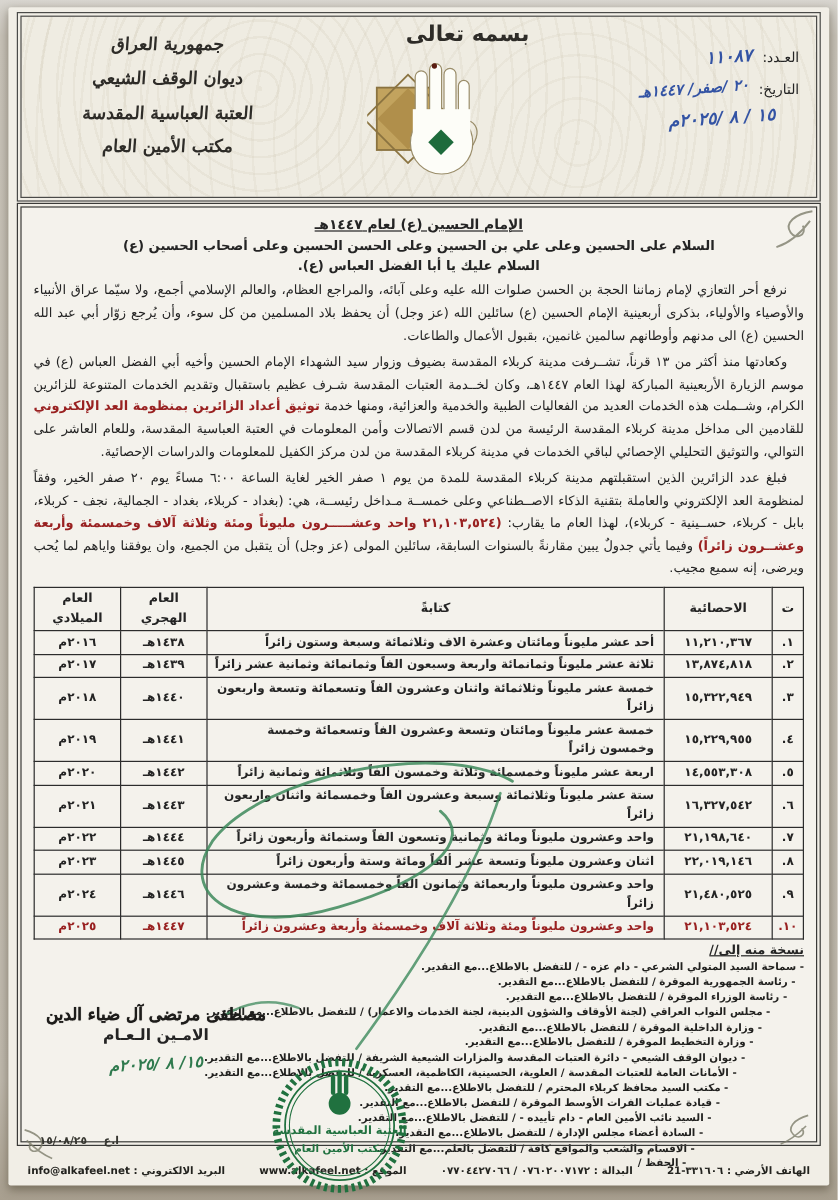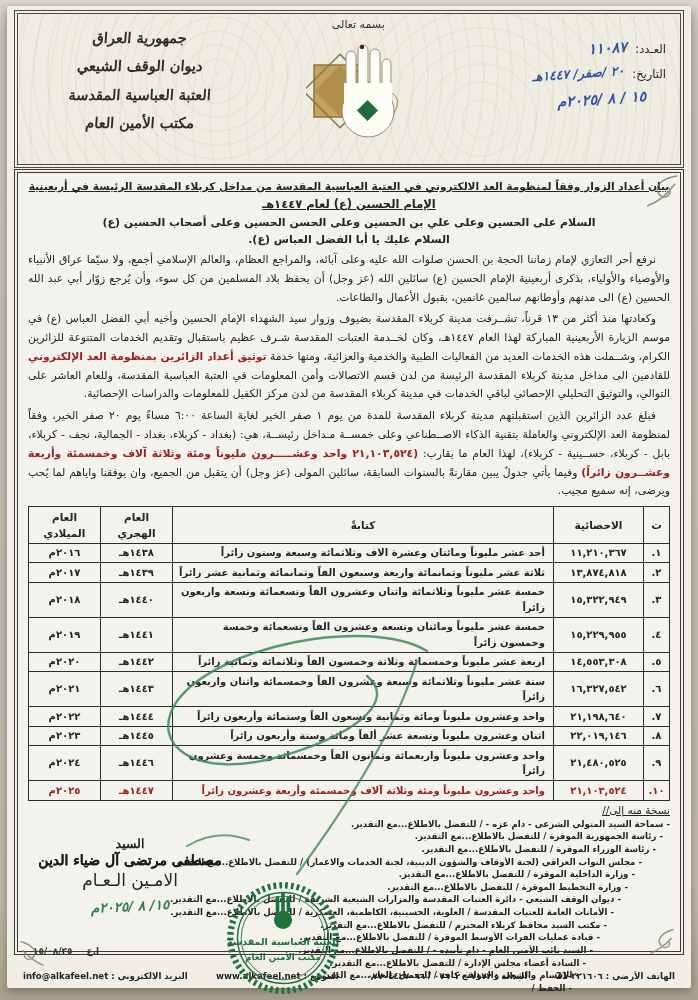--- a/index.html
+++ b/index.html
@@ -21,21 +21,21 @@
       repeating-radial-gradient(circle at 30% 40%, rgba(190,180,155,.14) 0 2px, transparent 2px 14px),
       repeating-radial-gradient(circle at 70% 70%, rgba(190,180,155,.12) 0 2px, transparent 2px 18px),
       #efece2;
     display:flex;align-items:stretch;justify-content:space-between;
   }
   .hdr-col{position:relative;}
   #hdr-org{width:250px;padding:10px 14px 0 0;text-align:center;}
   .org-line{font-weight:bold;font-size:14.5px;line-height:1.95;color:#2e2c28;
     font-family:"DejaVu Serif",serif;transform:skewX(-4deg);}
   #hdr-center{width:170px;text-align:center;padding-top:4px;}
-  #bismillah{font-size:11px;font-weight:normal;color:#2e2c28;}
+  #bismillah{font-size:18px;font-weight:bold;color:#2e2c28;text-align:right;}
   #hdr-nums{width:235px;padding:26px 0 0 10px;font-size:11.5px;}
   .num-row{display:flex;align-items:baseline;margin:0 14px 10px 0;gap:8px;}
   .num-label{font-weight:normal;white-space:nowrap;}
   .hand-blue{color:#3353a4;font-weight:bold;font-style:italic;font-size:14.5px;
     transform:rotate(-4deg);display:inline-block;}
   
   #content-box{
     position:absolute;left:10px;right:10px;top:166px;bottom:36px;
     border:1.5px solid #3a3a38;outline:1px solid #3a3a38;outline-offset:2px;
     padding:5px 10px 4px;background:rgba(255,255,255,.25);
@@ -48,30 +48,30 @@
     font-weight:500;}
   .red{color:#992121;font-weight:bold;}
   
   table{width:100%;border-collapse:collapse;margin-top:5px;font-size:10px;font-weight:bold;}
   th,td{border:1px solid #2c2c2c;padding:1.5px 4px;text-align:center;line-height:1.55;}
   th{font-size:10.5px;}
   td.t-right{text-align:right;padding-right:8px;}
   col.c-no{width:26px}col.c-count{width:90px}col.c-hijri{width:72px}col.c-greg{width:72px}
   tr.red-row td{color:#992121;}
   
-  #copies-heading{font-size:10.5px;font-weight:normal;text-decoration:underline;margin-top:3px;}
+  #copies-heading{font-size:10.5px;font-weight:bold;text-decoration:underline;margin-top:3px;}
   #copies-list{margin-top:2px;}
   .copy-item{font-size:8.6px;font-weight:bold;line-height:1.47;white-space:nowrap;color:#21211f;}
   .copy-item::before{content:"-  ";}
   
   #signature{position:absolute;left:18px;top:830px;width:210px;text-align:center;z-index:5;}
   .sig-prefix{font-size:12.5px;font-weight:bold;font-family:"DejaVu Serif",serif;}
   .sig-name{font-size:14px;font-weight:bold;font-family:"DejaVu Serif",serif;color:#1d1c1a;
     letter-spacing:.5px;margin-top:1px;text-shadow:0 0 .6px #1d1c1a;}
-  .sig-role{font-size:17px;font-weight:normal;letter-spacing:3px;margin-top:2px;}
+  .sig-role{font-size:13px;font-weight:bold;letter-spacing:3px;margin-top:2px;}
   .sig-date{font-size:13.5px;font-weight:bold;color:#2f7a4e;margin-top:8px;
     transform:rotate(-3deg);font-style:italic;}
   #sig-note{position:absolute;left:26px;top:940px;font-size:9px;font-weight:bold;
     color:#35352f;display:flex;gap:14px;direction:rtl;z-index:5;}
   
   #footer{position:absolute;left:16px;right:16px;bottom:7px;display:flex;
     justify-content:space-between;align-items:baseline;font-size:8.6px;font-weight:bold;
     color:#23231f;direction:rtl;}
   .ltr{direction:ltr;unicode-bidi:isolate;}
   
@@ -121,21 +121,20 @@
 
     <div class="hdr-col" id="hdr-org">
       <div class="org-line">جمهورية العراق</div>
       <div class="org-line">ديوان الوقف الشيعي</div>
       <div class="org-line">العتبة العباسية المقدسة</div>
       <div class="org-line">مكتب الأمين العام</div>
     </div>
   </div>
 
   <div id="content-box">
-    <div class="title-l1">بيان أعداد الزوار وفقاً لمنظومة العد الالكتروني في العتبة العباسية المقدسة من مداخل كربلاء المقدسة الرئيسة في أربعينية</div>
     <div class="title-l2">الإمام الحسين (ع) لعام ١٤٤٧هـ</div>
     <div class="salut">السلام على الحسين وعلى علي بن الحسين وعلى الحسن الحسين وعلى أصحاب الحسين (ع)</div>
     <div class="salut">السلام عليك يا أبا الفضل العباس (ع).</div>
 
     <p class="para"><span>نرفع أحر التعازي لإمام زماننا الحجة بن الحسن صلوات الله عليه وعلى آبائه، والمراجع العظام، والعالم الإسلامي أجمع، ولا سيّما عراق الأنبياء والأوصياء والأولياء، بذكرى أربعينية الإمام الحسين (ع) سائلين الله (عز وجل) أن يحفظ بلاد المسلمين من كل سوء، وأن يُرجع زوّار أبي عبد الله الحسين (ع) الى مدنهم وأوطانهم سالمين غانمين، بقبول الأعمال والطاعات.</span></p>
 
     <p class="para"><span>وكعادتها منذ أكثر من ١٣ قرناً، تشــرفت مدينة كربلاء المقدسة بضيوف وزوار سيد الشهداء الإمام الحسين وأخيه أبي الفضل العباس (ع) في موسم الزيارة الأربعينية المباركة لهذا العام ١٤٤٧هـ، وكان لخــدمة العتبات المقدسة شـرف عظيم باستقبال وتقديم الخدمات المتنوعة للزائرين الكرام، وشــملت هذه الخدمات العديد من الفعاليات الطبية والخدمية والعزائية، ومنها خدمة </span><span class="red">توثيق أعداد الزائرين بمنظومة العد الإلكتروني</span><span> للقادمين الى مداخل مدينة كربلاء المقدسة الرئيسة من لدن قسم الاتصالات وأمن المعلومات في العتبة العباسية المقدسة، وللعام العاشر على التوالي، والتوثيق التحليلي الإحصائي لباقي الخدمات في مدينة كربلاء المقدسة من لدن مركز الكفيل للمعلومات والدراسات الإحصائية.</span></p>
 
     <p class="para"><span>فبلغ عدد الزائرين الذين استقبلتهم مدينة كربلاء المقدسة للمدة من يوم ١ صفر الخير لغاية الساعة ٦:٠٠ مساءً يوم ٢٠ صفر الخير، وفقاً لمنظومة العد الإلكتروني والعاملة بتقنية الذكاء الاصــطناعي وعلى خمســة مـداخل رئيســة، هي: (بغداد - كربلاء، بغداد - الجمالية، نجف - كربلاء، بابل - كربلاء، حســينية - كربلاء)، لهذا العام ما يقارب: </span><span class="red">(٢١,١٠٣,٥٢٤ واحد وعشـــــرون مليوناً ومئة وثلاثة آلاف وخمسمئة وأربعة وعشــرون زائراً)</span><span> وفيما يأتي جدولٌ يبين مقارنةً بالسنوات السابقة، سائلين المولى (عز وجل) أن يتقبل من الجميع، وان يوفقنا واياهم لما يُحب ويرضى، إنه سميع مجيب.</span></p>
 
@@ -243,21 +242,20 @@
         <div class="copy-item" style="margin-right: 63px;">مكتب السيد محافظ كربلاء المحترم / للتفضل بالاطلاع...مع التقدير.</div>
         <div class="copy-item" style="margin-right: 70px;">قيادة عمليات الفرات الأوسط الموقرة / للتفضل بالاطلاع...مع التقدير.</div>
         <div class="copy-item" style="margin-right: 77px;">السيد نائب الأمين العام - دام تأييده - / للتفضل بالاطلاع...مع التقدير.</div>
         <div class="copy-item" style="margin-right: 84px;">السادة أعضاء مجلس الإدارة / للتفضل بالاطلاع...مع التقدير.</div>
         <div class="copy-item" style="margin-right: 91px;">الاقسام والشعب والمواقع كافة / للتفضل بالعلم...مع التقدير.</div>
         <div class="copy-item" style="margin-right: 98px;">الحفظ /</div>
       </div>
   </div>
 
   <div id="signature">
-    <div class="sig-prefix">السيد</div>
     <div class="sig-name">مصطفى مرتضى آل ضياء الدين</div>
     <div class="sig-role">الامـين الـعـام</div>
     <div class="sig-date">١٥/ ٨ /٢٠٢٥م</div>
   </div>
   <div id="sig-note">
     <span>ا.ع</span>
     <span>١٥/٠٨/٢٥</span>
   </div>
 
   <svg class="overlay" style="left:60px;top:600px" width="400" height="300" viewBox="0 0 400 300">

